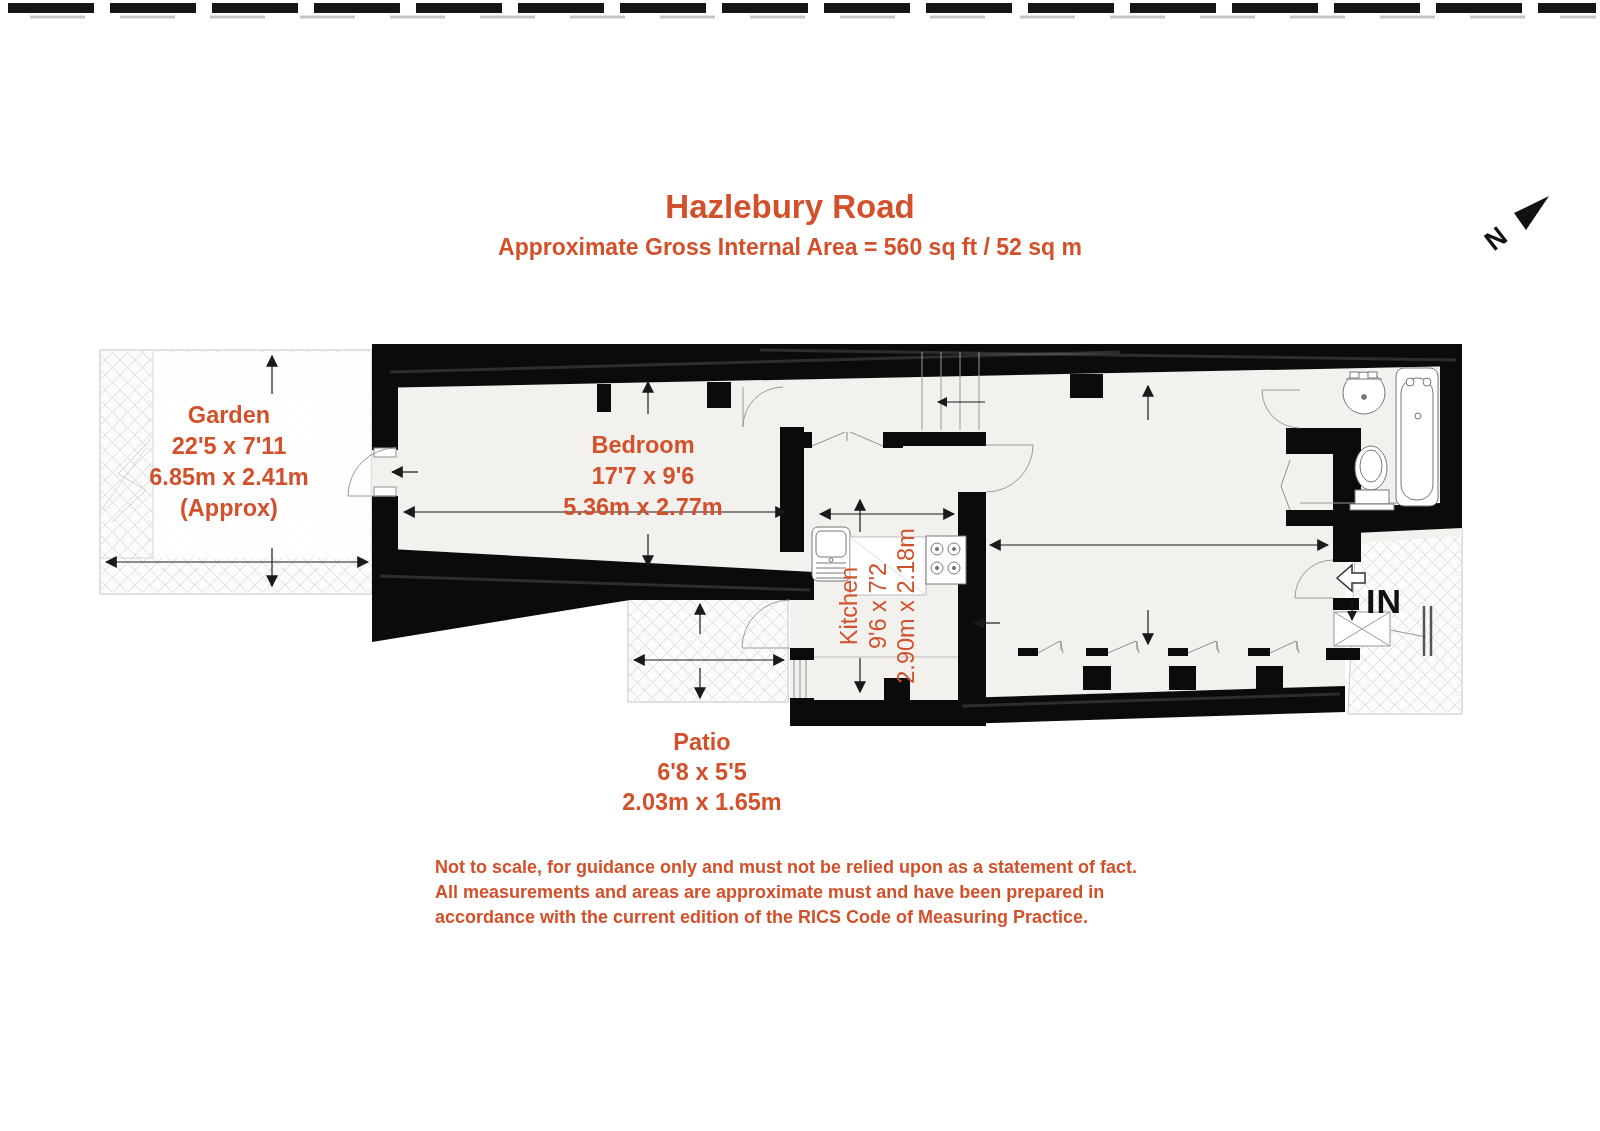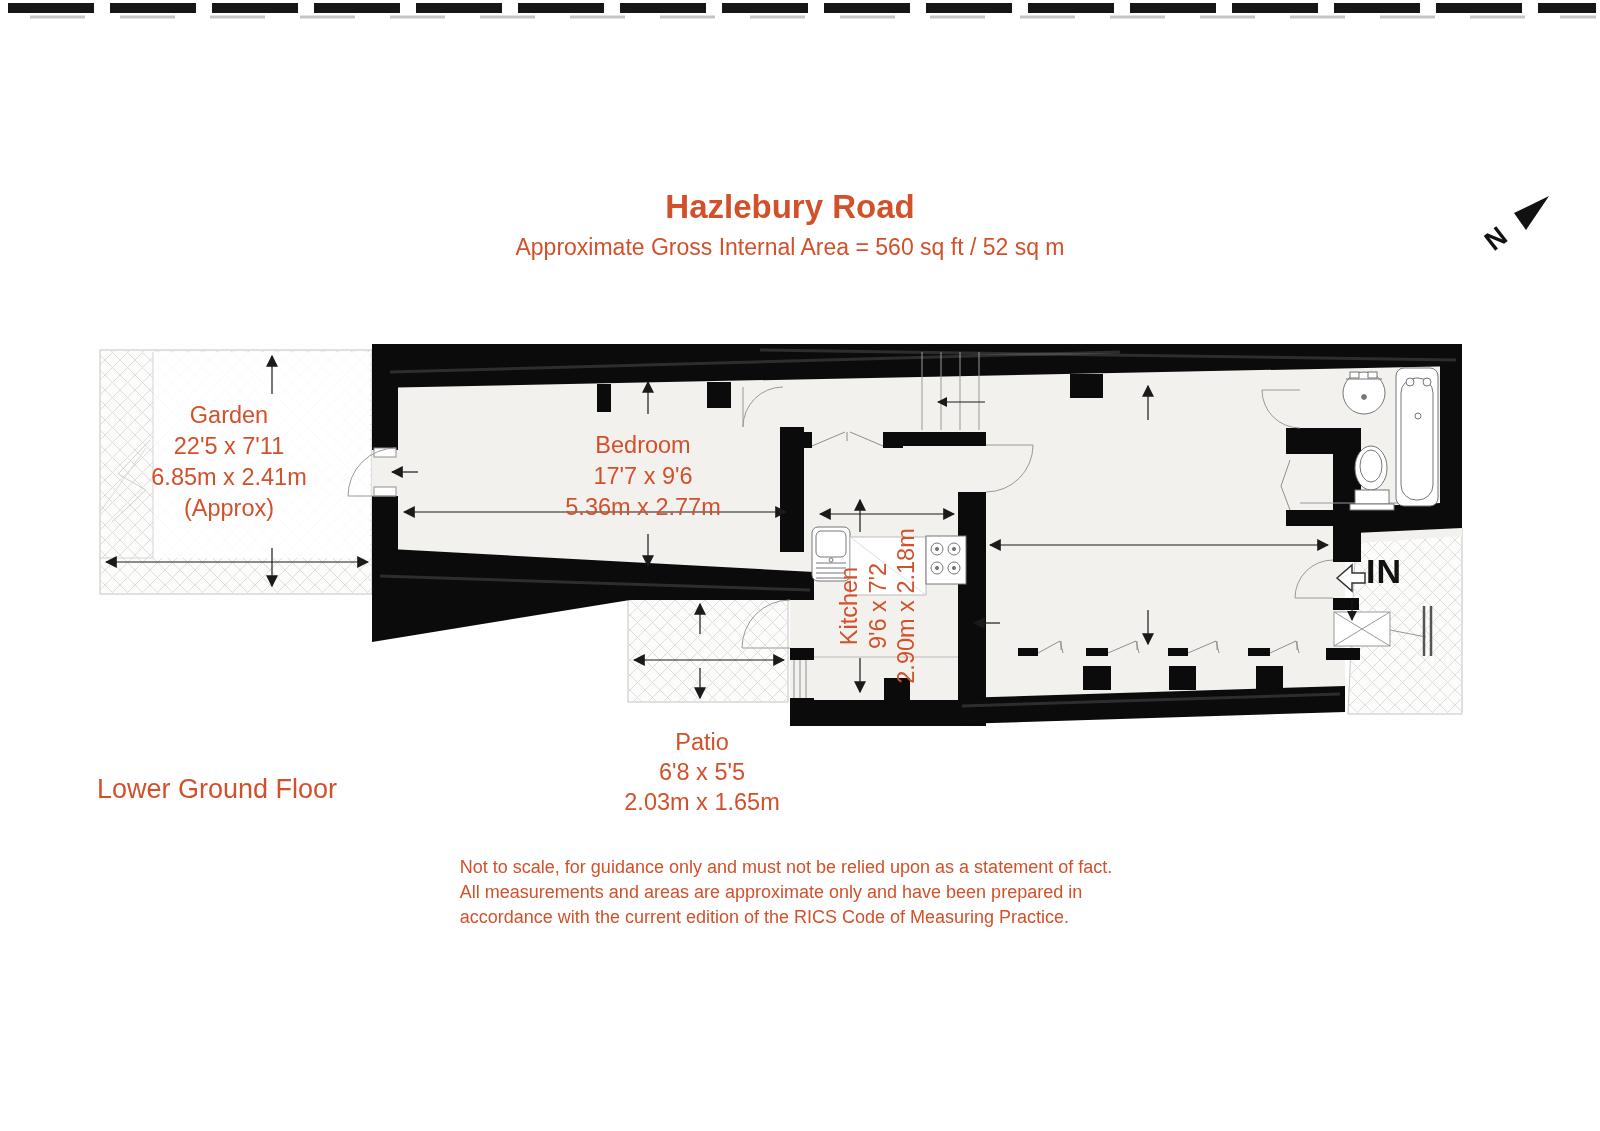--- a/index.html
+++ b/index.html
@@ -1,28 +1,28 @@
 <!DOCTYPE html>
 <html><head>
 <meta charset="utf-8">
 <style>
   html,body{margin:0;padding:0;background:#fff;}
   #canvas{position:relative;width:1600px;height:1131px;background:#ffffff;overflow:hidden;
           font-family:"Liberation Sans", sans-serif;}
   #plan-svg{position:absolute;left:0;top:0;}
   .txt{position:absolute;color:#d2502a;white-space:nowrap;}
-  .center{transform:translateX(-50%);text-align:center;}
+  .center{transform:translateX(-50%);text-align:center;font-weight:bold;}
   .title{font-size:33px;font-weight:bold;}
   .subtitle{font-size:23px;}
   .room-label{font-size:23.5px;line-height:31px;text-align:center;}
   .room-label .nm{display:block;}
   .kitchen-label{transform:translate(-50%,-50%) rotate(-90deg);line-height:28.5px;}
   .floor-label{font-size:27px;}
   .disclaimer{font-size:18px;line-height:25px;text-align:left;}
-  .in-label{font-size:34px;font-weight:bold;color:#111;letter-spacing:1px;}
+  .in-label{font-size:34px;font-weight:bold;color:#111;letter-spacing:1px;margin-top:30px;}
 </style>
 </head>
 <body>
 
 <div id="canvas">
 
 <svg id="plan-svg" width="1600" height="1131" viewBox="0 0 1600 1131">
   <defs>
     <pattern id="xh" width="15" height="15" patternUnits="userSpaceOnUse">
       <path d="M0 15 L15 0 M0 0 L15 15 M-3 3 L3 -3 M12 18 L18 12" stroke="#dedede" stroke-width="1" fill="none"></path>
@@ -256,21 +256,20 @@
 
 
   <div class="txt room-label center" style="left:702px;top:727px;line-height:30px;">
     <span class="nm">Patio</span>
     <span class="nm">6'8 x 5'5</span>
     <span class="nm">2.03m x 1.65m</span>
   </div>
 
   <div class="txt in-label" style="left:1366px;top:552px;">IN</div>
 
-  <div class="txt floor-label" style="left:97px;top:774px;">Lower Ground Floor</div>
 
   <div class="txt disclaimer center" style="left:786px;top:855px;">
     <span style="display:block;">Not to scale, for guidance only and must not be relied upon as a statement of fact.</span>
-    <span style="display:block;">All measurements and areas are approximate only and have been prepared in</span>
+    <span style="display:block;">All measurements and areas are approximate must and have been prepared in</span>
     <span style="display:block;">accordance with the current edition of the RICS Code of Measuring Practice.</span>
   </div>
 
 </div>
 
 </body></html>

